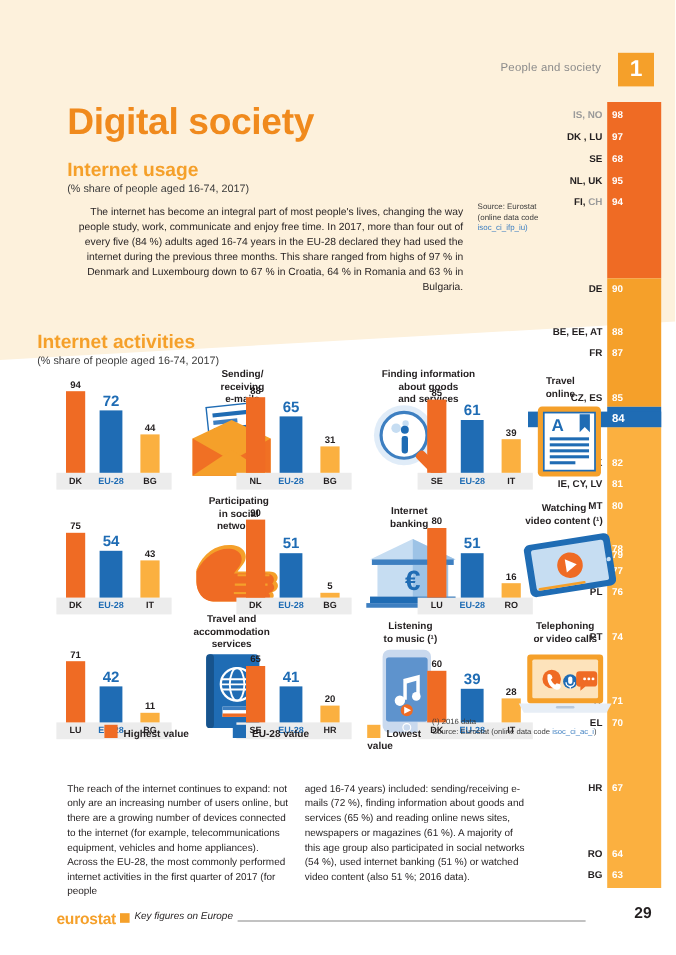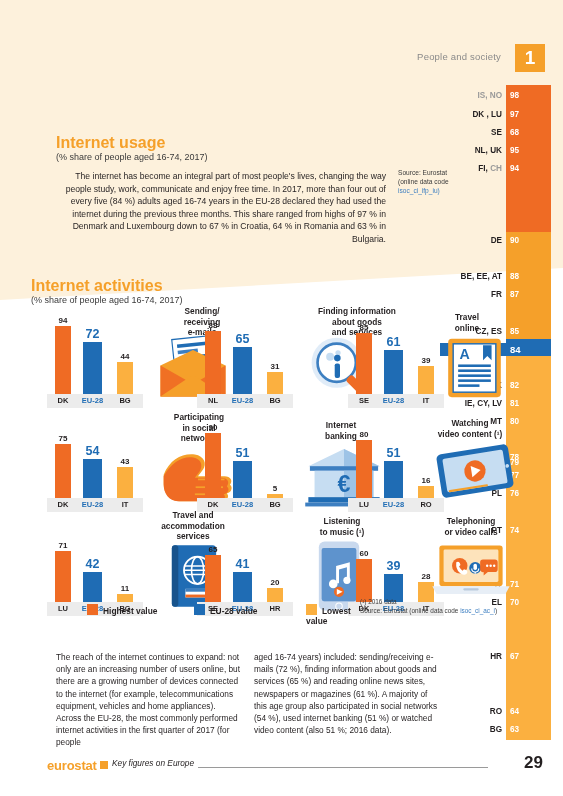--- a/index.html
+++ b/index.html
@@ -107,21 +107,21 @@
   }
   #footer-sq { position:absolute; left:100px; top:3px; width:8px; height:8px; background:#f5a02a; }
   #footer-txt {
     position:absolute; left:112px; top:0; font-size:8.3px;
     font-style:italic; color:#231f20;
   }
   #footer-rule {
     position:absolute; left:198px; top:9px; width:290px; height:1px; background:#9a9a9a;
   }
   #page-num {
-    position:absolute; right:20px; top:-5px; font-size:17px;
+    position:absolute; right:20px; top:-5px; font-size:13px;
     font-weight:bold; color:#231f20;
   }
   
   .mini { position:absolute; }
   .plot { position:absolute; left:0; bottom:14px; width:100%; height:72px; }
   .baseline {
     position:absolute; left:0; bottom:0; height:14px; background:#ececec;
   }
   .bar { position:absolute; bottom:0; width:16px; }
   .bar .cap {
@@ -151,20 +151,21 @@
 
 <div id="page">
 
   <div id="cream"></div>
 
   <div id="header">
     <div id="chapter-label">People and society</div>
     <div id="chapter-number">1</div>
   </div>
 
+  <div id="page-title">Digital society</div>
 
   <div id="usage-head" class="section-head">Internet usage</div>
   <div id="usage-sub" class="section-sub">(% share of people aged 16-74, 2017)</div>
   <div id="intro">The internet has become an integral part of most people's lives, changing the way people study, work, communicate and enjoy free time. In 2017, more than four out of every five (84 %) adults aged 16-74 years in the EU-28 declared they had used the internet during the previous three months. This share ranged from highs of 97 % in Denmark and Luxembourg down to 67 % in Croatia, 64 % in Romania and 63 % in Bulgaria.</div>
 
   <div id="usage-source">
     <div>Source: Eurostat</div>
     <div>(online data code</div>
     <div class="code">isoc_ci_ifp_iu)</div>
   </div>

